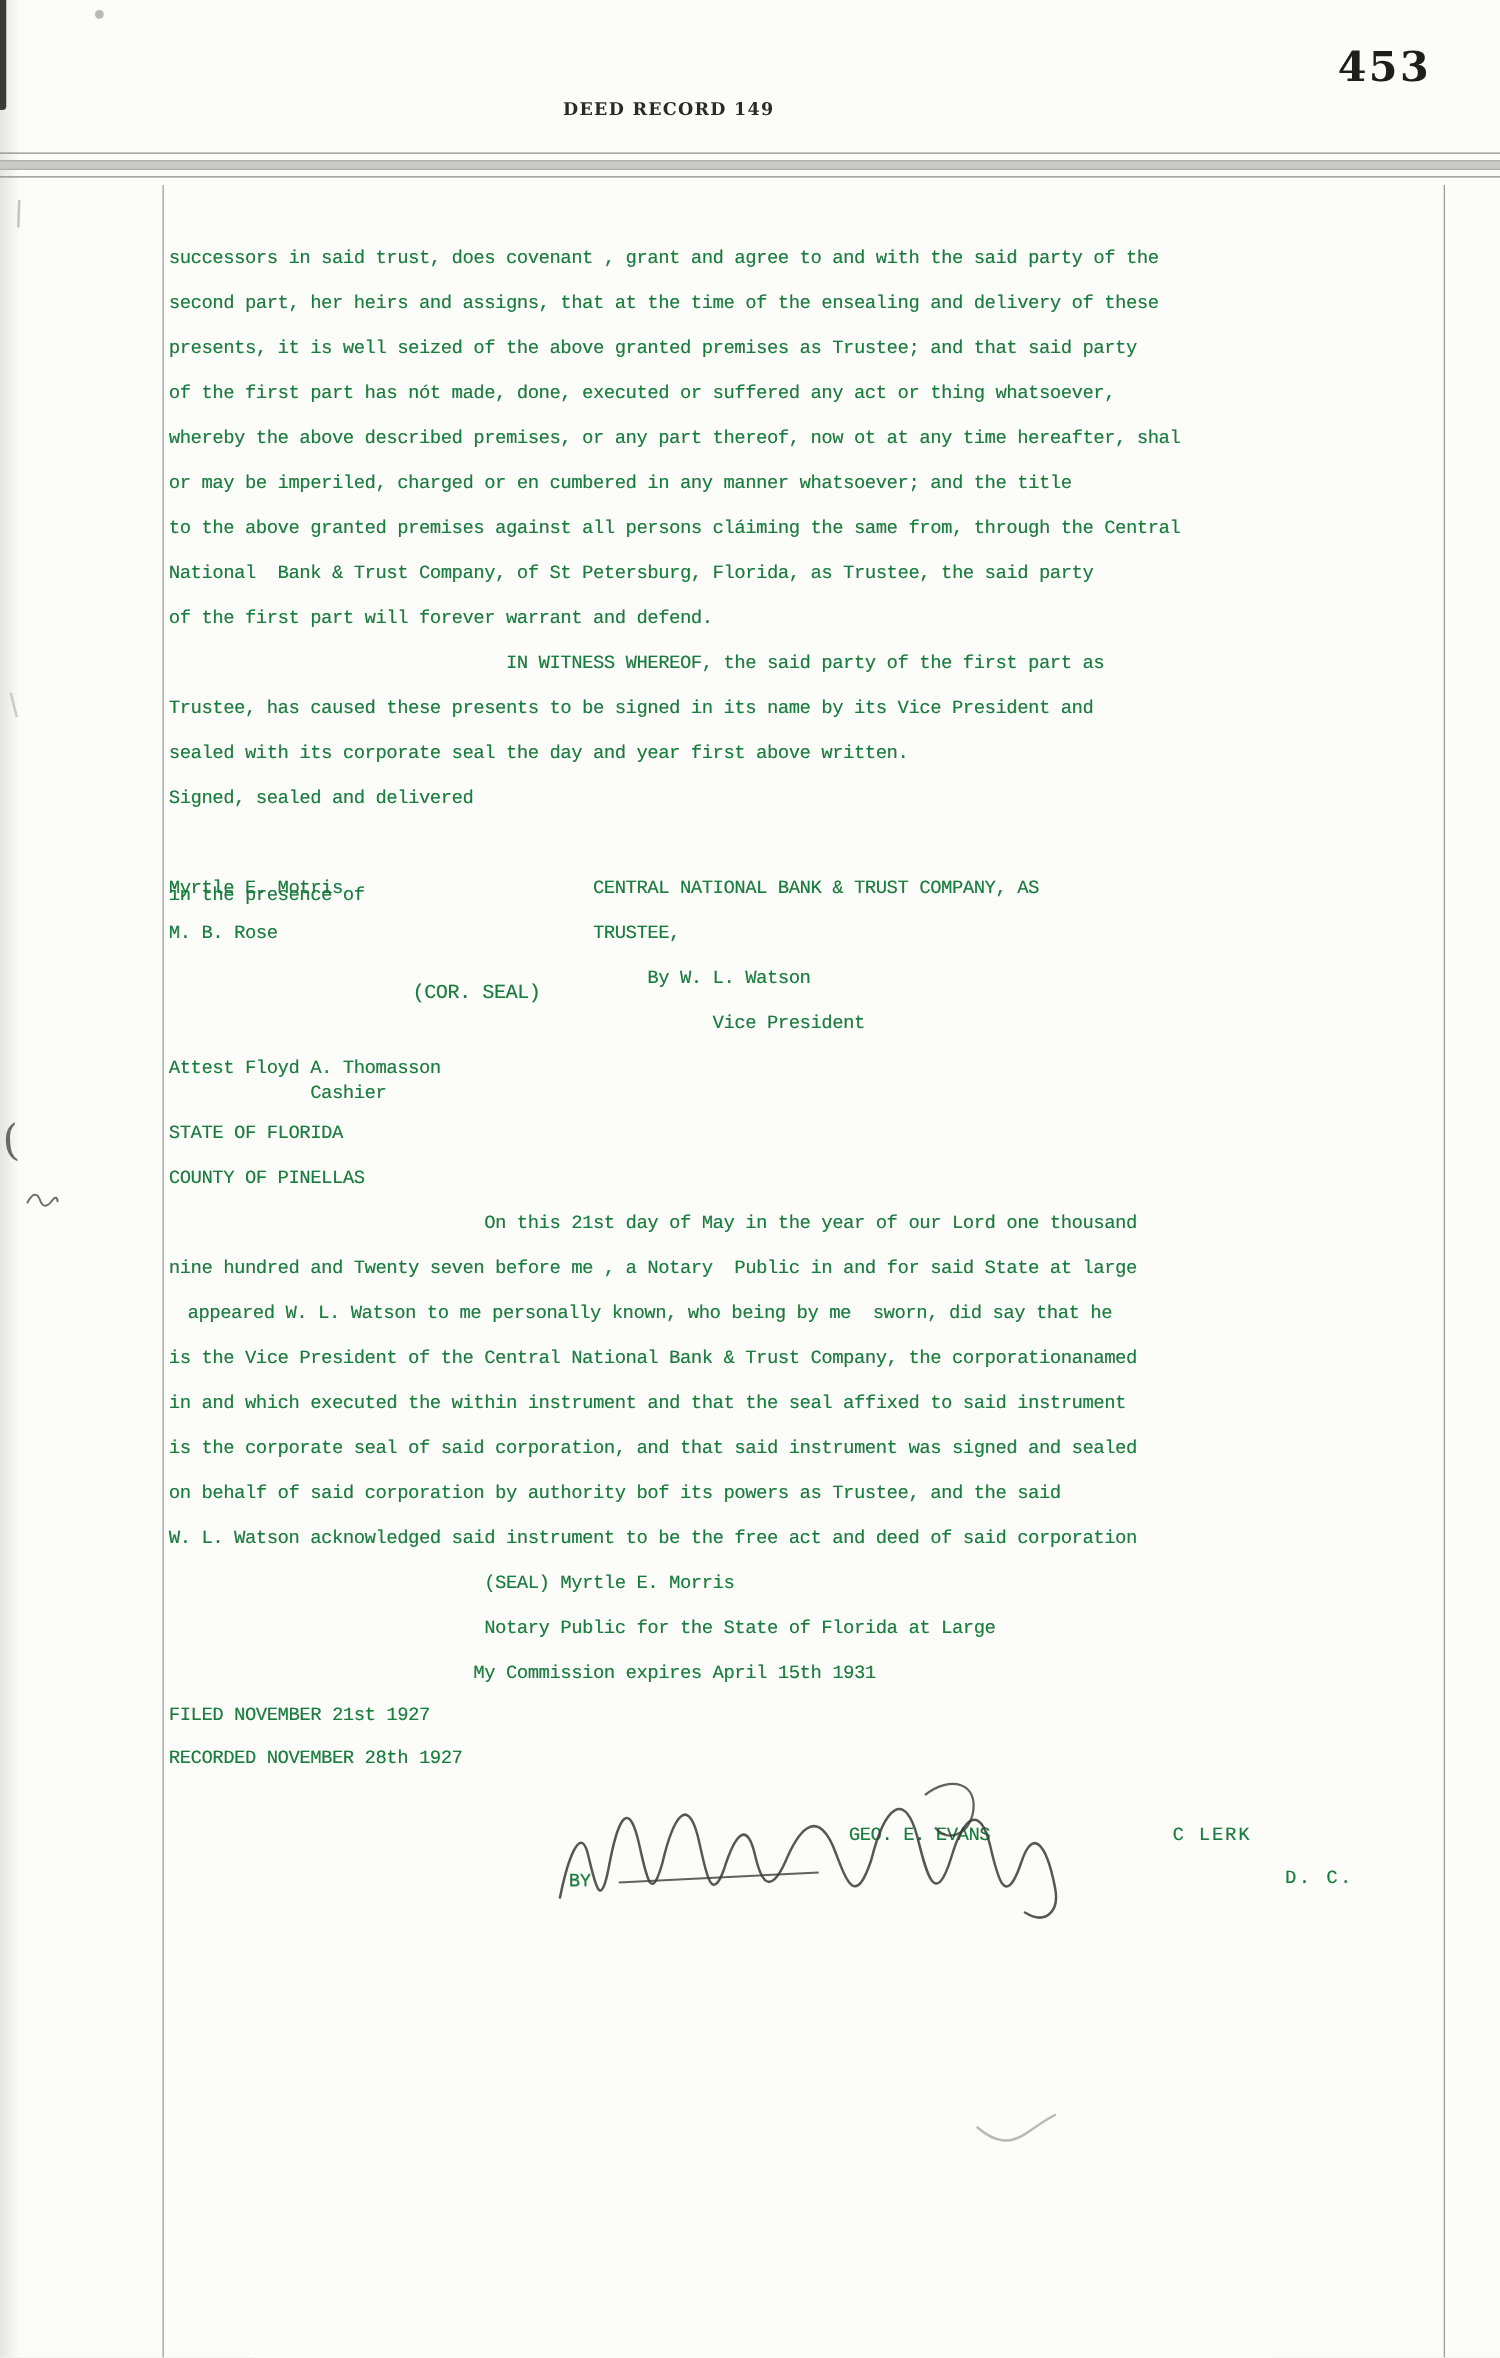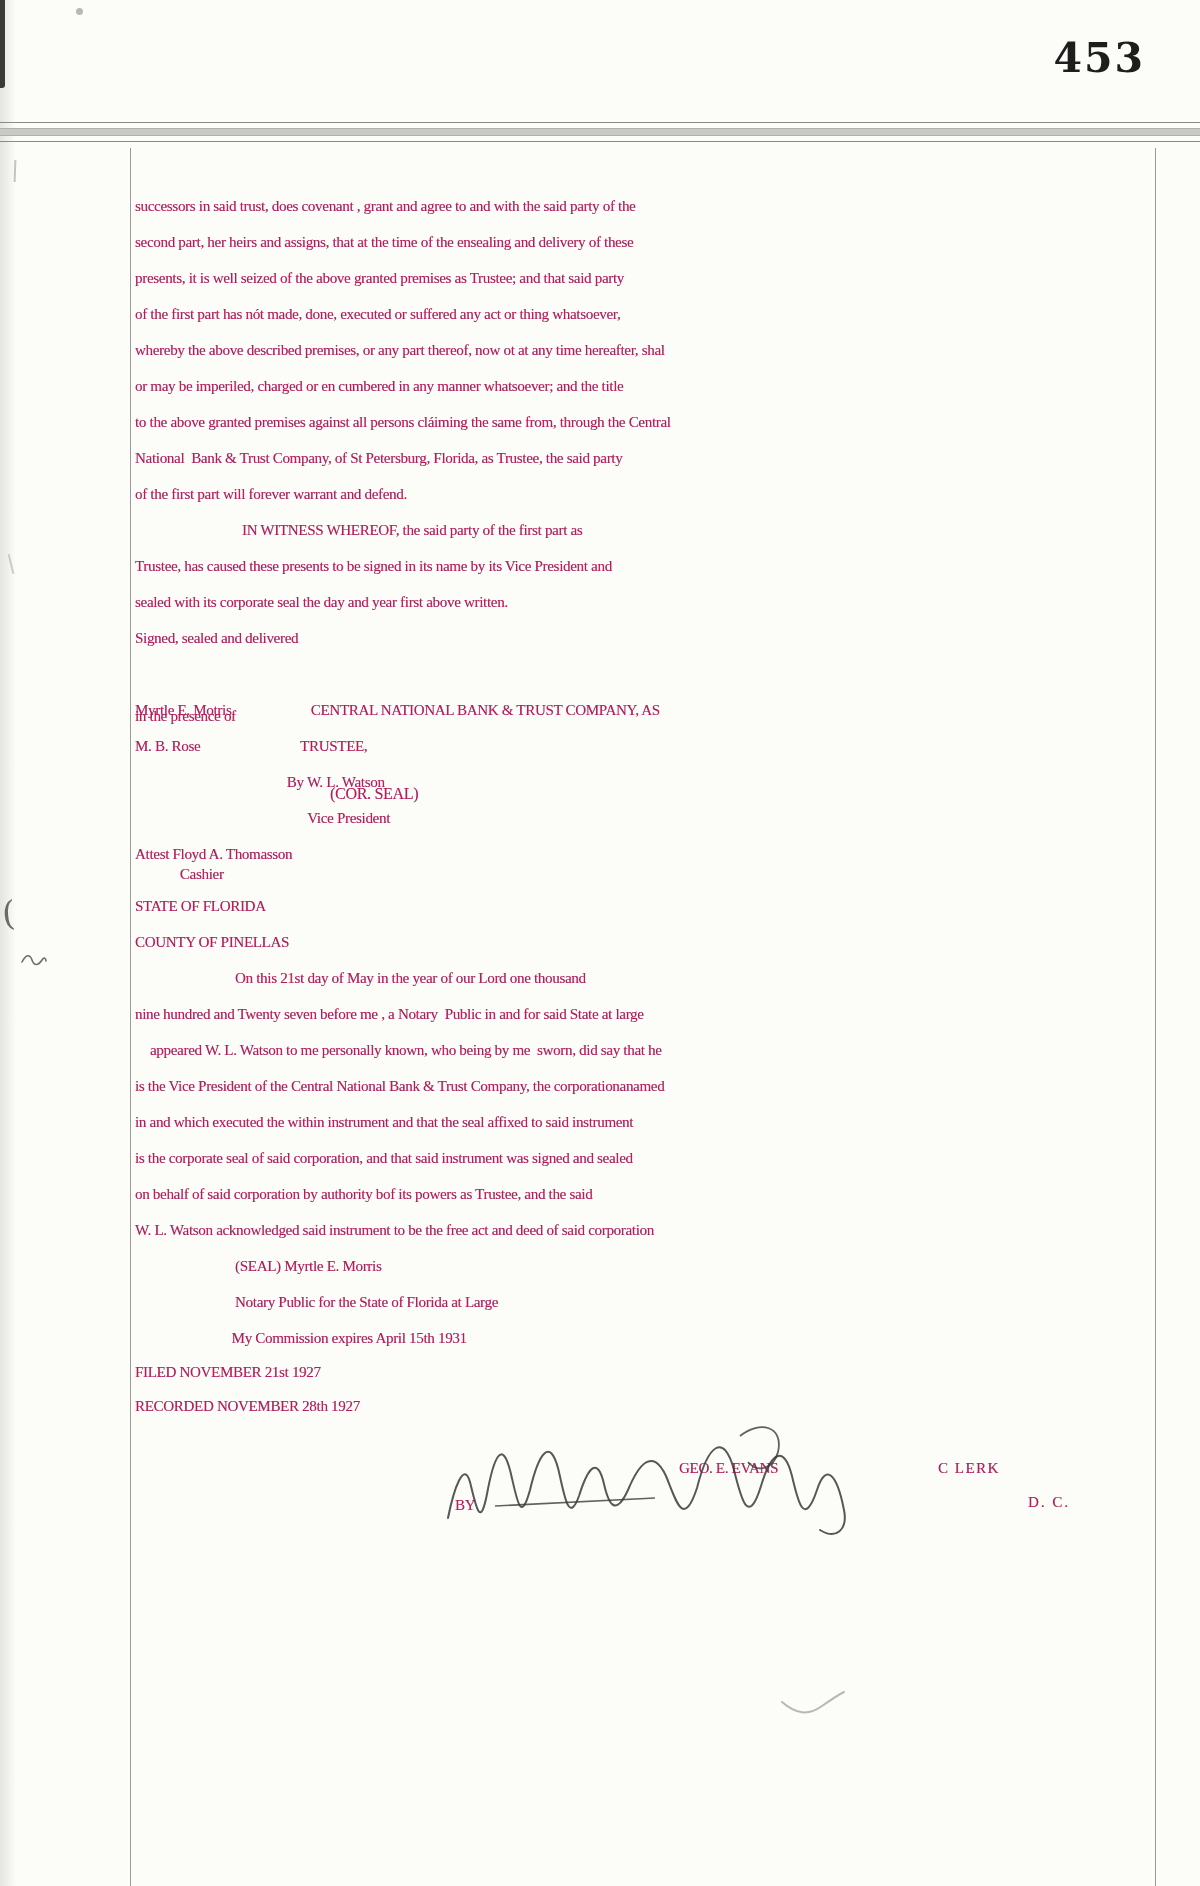--- a/index.html
+++ b/index.html
@@ -13,38 +13,38 @@
   }
   
   .edge-shade{position:absolute;left:0;top:0;width:16px;height:100%;
     background:linear-gradient(90deg,rgba(120,120,115,.18),rgba(120,120,115,0));}
   .corner-mark{position:absolute;left:0;top:0;width:5px;height:88px;background:#3a3a38;border-radius:0 0 3px 0;}
   .top-dot{position:absolute;left:76px;top:8px;width:7px;height:7px;border-radius:50%;background:#b9b9b4;}
   
   .page-number{
     position:absolute;top:34px;right:55px;
     font-family:"DejaVu Serif","Liberation Serif",serif;
-    font-weight:bold;font-size:41px;color:#1e1e1c;letter-spacing:2px;
+    font-weight:bold;font-size:33px;color:#1e1e1c;letter-spacing:2px;
   }
   .header-title{
     position:absolute;top:80px;left:0;right:130px;text-align:center;
     font-family:"DejaVu Serif","Liberation Serif",serif;
     font-weight:bold;font-size:14px;color:#2a2a28;letter-spacing:1px;
   }
   .rule{position:absolute;left:0;width:1200px;}
   .rule-a{top:122px;height:1px;background:#8a8a86;}
   .rule-b{top:128px;height:6px;background:#c9c9c5;border-top:1px solid #b0b0ac;border-bottom:1px solid #b0b0ac;}
   .rule-c{top:141px;height:1px;background:#8a8a86;}
   .vrule{position:absolute;top:148px;bottom:0;width:1px;background:#9a9a96;}
   .vrule-left{left:130px;}
   .vrule-right{left:1155px;}
   
   .mono{
-    font-family:Liberation Serif, serif;
-    font-size:15px;color:#be185d;
+    font-family:Liberation Mono, monospace;
+    font-size:15px;color:#15803d;
     letter-spacing:-0.3px;
     white-space:pre;
     text-shadow:0.3px 0.3px 0.5px rgba(30,30,30,.35);
   }
   .doc .line{position:absolute;left:135px;white-space:pre;}
   .cor-seal{position:absolute;left:330px;top:748px;font-size:16px;margin-top:37px;}
   
   .clerk-by{position:absolute;left:455px;top:1497px;}
   .clerk-name{position:absolute;left:660px;top:1460px;margin-left:19px;}
   .clerk-title{position:absolute;left:938px;top:1460px;letter-spacing:1.5px;}
@@ -61,20 +61,21 @@
 </head>
 <body>
 
 <div class="page">
 
   <div class="edge-shade"></div>
   <div class="corner-mark"></div>
   <div class="top-dot"></div>
 
   <div class="page-number">453</div>
+  <div class="header-title">DEED RECORD 149</div>
 
   <div class="rule rule-a"></div>
   <div class="rule rule-b"></div>
   <div class="rule rule-c"></div>
   <div class="vrule vrule-left"></div>
   <div class="vrule vrule-right"></div>
 
   <div id="doc-lines" class="doc">
       <div class="line mono" style="top: 198px;">successors in said trust, does covenant , grant and agree to and with the said party of the</div>
       <div class="line mono" style="top: 234px;">second part, her heirs and assigns, that at the time of the ensealing and delivery of these</div>

